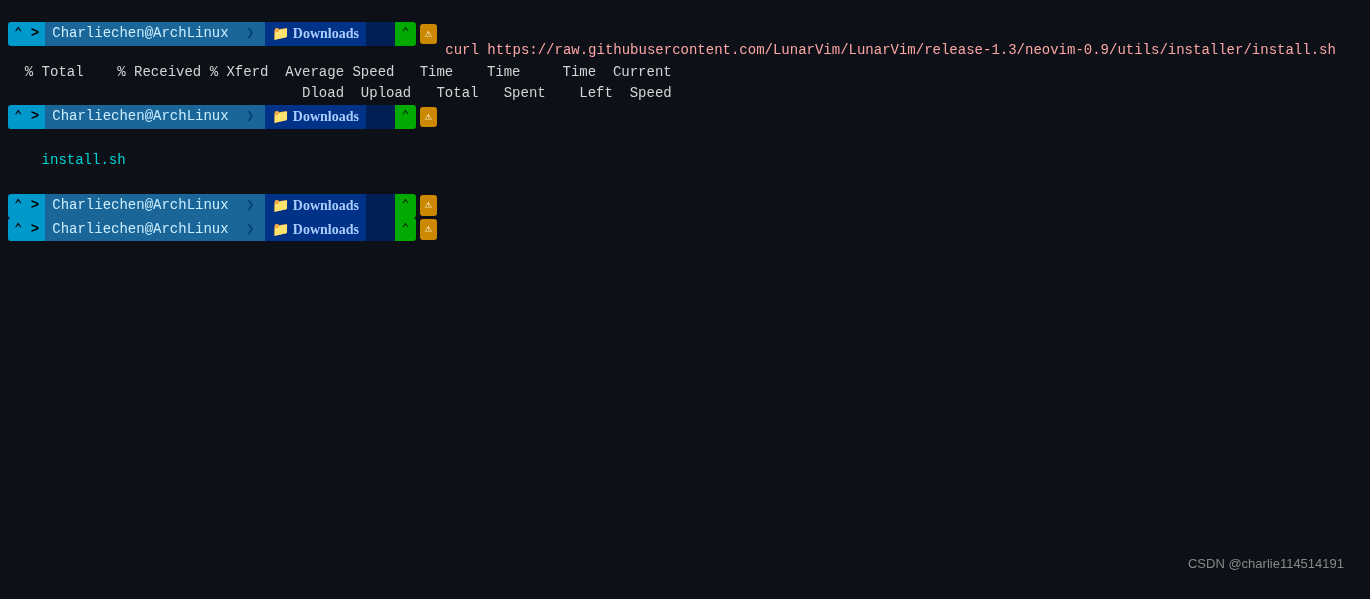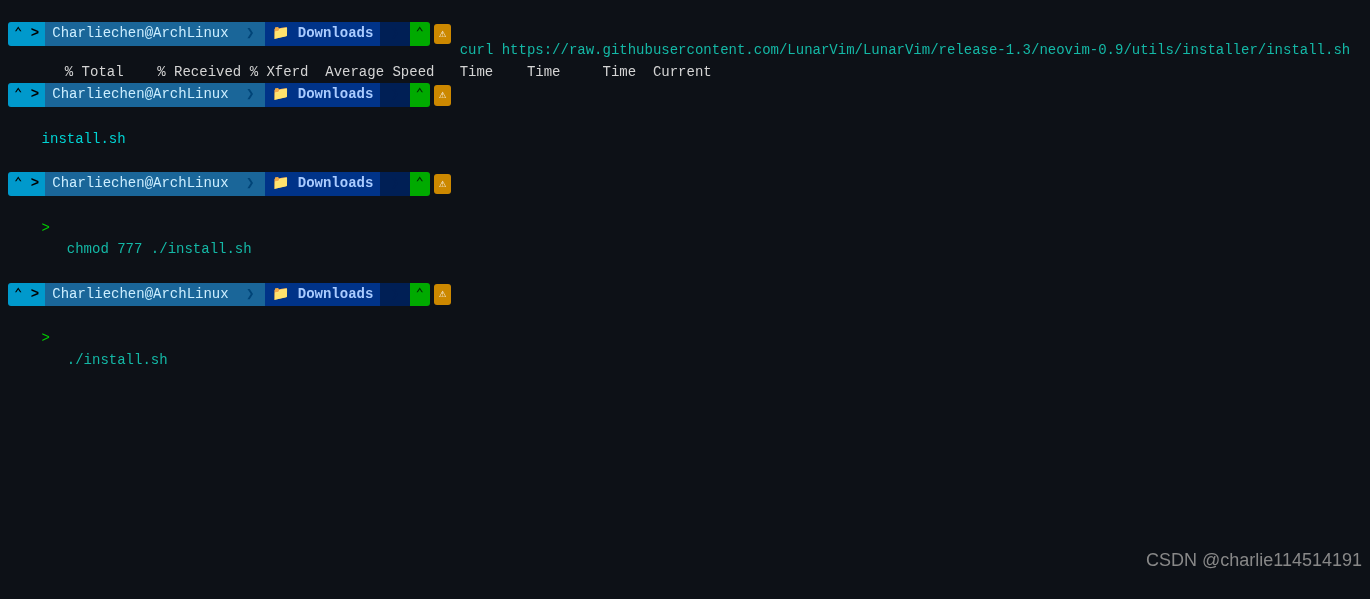--- a/index.html
+++ b/index.html
@@ -48,20 +48,21 @@
     .badge-sep1 {
       background-color: #005599;
       color: #00ccff;
       padding: 1px 3px;
     }
     .badge-folder {
       background-color: #003399;
       color: #88aaff;
       padding: 1px 8px;
       font-weight: bold;
+      font-family: Liberation Serif, serif;
     }
     .badge-sep2 {
       background-color: #002277;
       color: #003399;
       padding: 1px 3px;
     }
     .badge-green {
       background-color: #00aa00;
       color: #003300;
       padding: 1px 6px;
@@ -70,64 +71,64 @@
     }
     .badge-warn {
       background-color: #cc8800;
       color: #fff;
       border-radius: 3px;
       padding: 1px 5px;
       margin-left: 4px;
       font-size: 12px;
     }
     .cmd-text {
-      color: #14b8a6;
+      color: #fca5a5;
       margin-top: 34px;
     }
     @keyframes blink {
       50% { opacity: 0; }
     }
     .watermark {
       position: absolute;
       bottom: 28px;
-      right: 8px;
+      right: 26px;
       color: #888;
-      font-size: 18px;
+      font-size: 13px;
       font-family: Arial, sans-serif;
     }
     .ascii-art {
       color: #d4d4d4;
       line-height: 1.55;
       white-space: pre;
     }
     .header-row {
       color: #d4d4d4;
       white-space: pre;
       line-height: 1.55;
-      margin-left: 40px;
     }
   </style>
 </head>
 <body>
 
 <div class="terminal">
 
   <div class="prompt-line">
     <span class="badge-arrow" style="background: rgb(0, 153, 204); color: rgb(0, 0, 0); padding: 1px 6px; border-radius: 3px 0px 0px 3px; font-weight: bold;">⌃ &gt;</span>
     <span class="badge-user" style="background: rgb(26, 102, 153); color: rgb(204, 238, 255); padding: 1px 7px;">Charliechen@ArchLinux</span>
     <span class="badge-sep1" style="background: rgb(26, 102, 153); color: rgb(0, 68, 119); padding: 1px 2px;"> ❯ </span>
     <span class="badge-folder" style="background: rgb(0, 51, 136); color: rgb(170, 204, 255); padding: 1px 7px;">📁 <span>Downloads</span></span>
     <span class="badge-sep2" style="background: rgb(0, 31, 85); color: rgb(0, 31, 85); padding: 1px 2px;"> ❯ </span>
     <span class="badge-green" style="background: rgb(0, 170, 0); color: rgb(0, 51, 0); padding: 1px 6px; border-radius: 0px 3px 3px 0px; font-weight: bold;">⌃</span>
     <span class="badge-warn" style="background: rgb(204, 136, 0); color: rgb(255, 255, 255); border-radius: 3px; padding: 1px 5px; margin-left: 4px;">⚠</span>
     <span class="cmd-text"> curl https://raw.githubusercontent.com/LunarVim/LunarVim/release-1.3/neovim-0.9/utils/installer/install.sh</span>
   </div>
 
 
   <div class="header-row">  % Total    % Received % Xferd  Average Speed   Time    Time     Time  Current</div>
+  <div class="header-row">                                   Dload  Upload   Total   Spent    Left  Speed</div>
 
   <div class="prompt-line">
     <span class="badge-arrow" style="background: rgb(0, 153, 204); color: rgb(0, 0, 0); padding: 1px 6px; border-radius: 3px 0px 0px 3px; font-weight: bold;">⌃ &gt;</span>
     <span class="badge-user" style="background: rgb(26, 102, 153); color: rgb(204, 238, 255); padding: 1px 7px;">Charliechen@ArchLinux</span>
     <span class="badge-sep1" style="background: rgb(26, 102, 153); color: rgb(0, 68, 119); padding: 1px 2px;"> ❯ </span>
     <span class="badge-folder" style="background: rgb(0, 51, 136); color: rgb(170, 204, 255); padding: 1px 7px;">📁 <span>Downloads</span></span>
     <span class="badge-sep2" style="background: rgb(0, 31, 85); color: rgb(0, 31, 85); padding: 1px 2px;"> ❯ </span>
     <span class="badge-green" style="background: rgb(0, 170, 0); color: rgb(0, 51, 0); padding: 1px 6px; border-radius: 0px 3px 3px 0px; font-weight: bold;">⌃</span>
     <span class="badge-warn" style="background: rgb(204, 136, 0); color: rgb(255, 255, 255); border-radius: 3px; padding: 1px 5px; margin-left: 4px;">⚠</span>
   </div>
@@ -138,37 +139,29 @@
 
   <div class="prompt-line">
     <span class="badge-arrow" style="background: rgb(0, 153, 204); color: rgb(0, 0, 0); padding: 1px 6px; border-radius: 3px 0px 0px 3px; font-weight: bold;">⌃ &gt;</span>
     <span class="badge-user" style="background: rgb(26, 102, 153); color: rgb(204, 238, 255); padding: 1px 7px;">Charliechen@ArchLinux</span>
     <span class="badge-sep1" style="background: rgb(26, 102, 153); color: rgb(0, 68, 119); padding: 1px 2px;"> ❯ </span>
     <span class="badge-folder" style="background: rgb(0, 51, 136); color: rgb(170, 204, 255); padding: 1px 7px;">📁 <span>Downloads</span></span>
     <span class="badge-sep2" style="background: rgb(0, 31, 85); color: rgb(0, 31, 85); padding: 1px 2px;"> ❯ </span>
     <span class="badge-green" style="background: rgb(0, 170, 0); color: rgb(0, 51, 0); padding: 1px 6px; border-radius: 0px 3px 3px 0px; font-weight: bold;">⌃</span>
     <span class="badge-warn" style="background: rgb(204, 136, 0); color: rgb(255, 255, 255); border-radius: 3px; padding: 1px 5px; margin-left: 4px;">⚠</span>
   </div>
-  <div class="line">
-    <span class="green">&gt;</span>
-    <span class="cmd-text">   chmod 777 ./install.sh</span>
-  </div>
 
   <div class="prompt-line">
     <span class="badge-arrow" style="background: rgb(0, 153, 204); color: rgb(0, 0, 0); padding: 1px 6px; border-radius: 3px 0px 0px 3px; font-weight: bold;">⌃ &gt;</span>
     <span class="badge-user" style="background: rgb(26, 102, 153); color: rgb(204, 238, 255); padding: 1px 7px;">Charliechen@ArchLinux</span>
     <span class="badge-sep1" style="background: rgb(26, 102, 153); color: rgb(0, 68, 119); padding: 1px 2px;"> ❯ </span>
     <span class="badge-folder" style="background: rgb(0, 51, 136); color: rgb(170, 204, 255); padding: 1px 7px;">📁 <span>Downloads</span></span>
     <span class="badge-sep2" style="background: rgb(0, 31, 85); color: rgb(0, 31, 85); padding: 1px 2px;"> ❯ </span>
     <span class="badge-green" style="background: rgb(0, 170, 0); color: rgb(0, 51, 0); padding: 1px 6px; border-radius: 0px 3px 3px 0px; font-weight: bold;">⌃</span>
     <span class="badge-warn" style="background: rgb(204, 136, 0); color: rgb(255, 255, 255); border-radius: 3px; padding: 1px 5px; margin-left: 4px;">⚠</span>
-  </div>
-  <div class="line">
-    <span class="green">&gt;</span>
-    <span class="cmd-text">   ./install.sh</span>
   </div>
 
   <div class="ascii-art">
 
 
 
 
 
 
 

